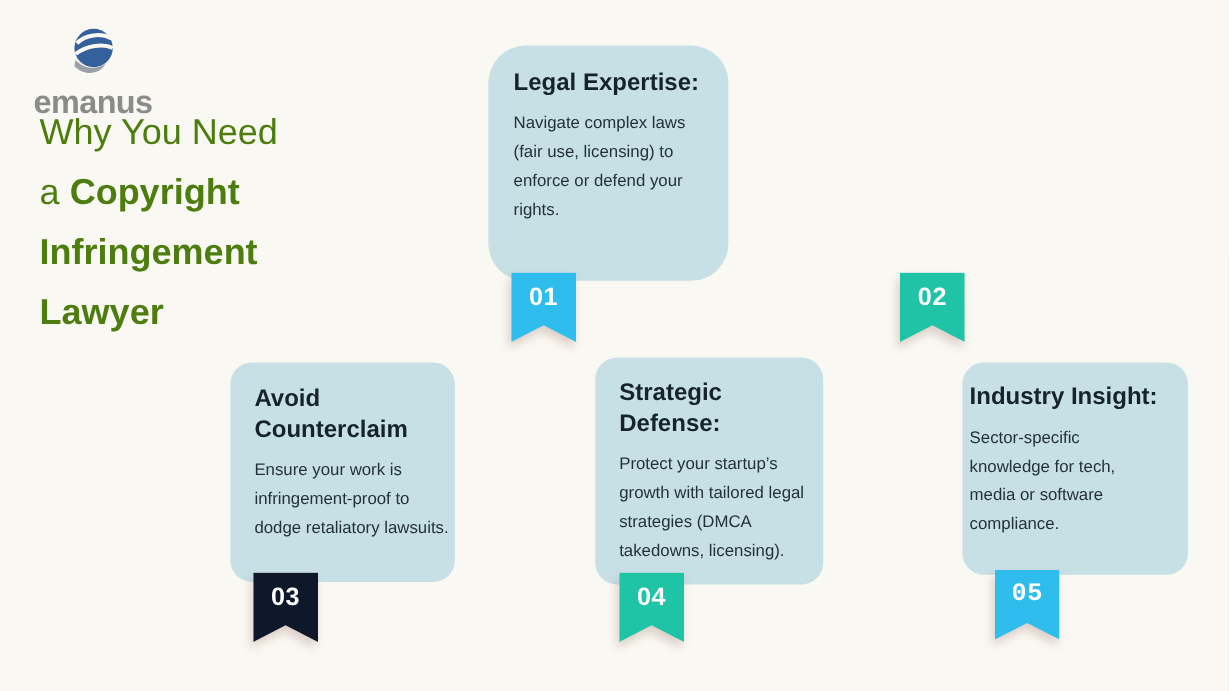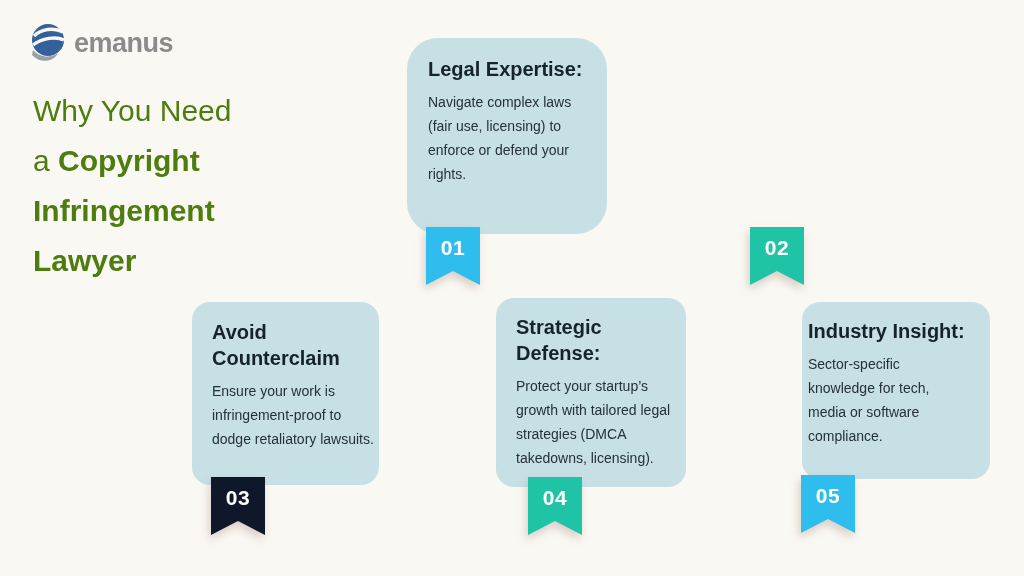--- a/index.html
+++ b/index.html
@@ -2,21 +2,21 @@
 <html><head>
 <meta charset="utf-8">
 <style>
   html,body{margin:0;padding:0;background:#e8e8e8;}
   .stage{
     position:relative;width:1024px;height:576px;background:#faf8f2;
     font-family:"Liberation Sans",sans-serif;overflow:hidden;
   }
 
   
-  .logo{position:absolute;left:28px;top:22px;display:flex;align-items:center;gap:6px;}
+  .logo{position:absolute;left:28px;top:22px;display:flex;align-items:center;gap:6px;flex-direction:column;}
   .brand{font-size:27px;font-weight:bold;color:#8b8b8b;letter-spacing:-0.5px;}
 
   
   .title{
     position:absolute;left:33px;top:86px;width:340px;
     font-size:30px;line-height:50px;font-weight:400;color:#4d7c0f;
   }
   .title .b{font-weight:bold;}
 
   
@@ -42,22 +42,22 @@
   .badge-wrap{position:absolute;filter:drop-shadow(-2px 5px 4px rgba(140,100,95,.28));margin-left:24px;}
   .badge{
     width:54px;height:58px;box-sizing:border-box;
     clip-path:polygon(0 0,100% 0,100% 100%,50% 76%,0 100%);
     display:flex;justify-content:center;align-items:flex-start;padding-top:9px;
     color:#ffffff;font-weight:bold;font-size:21px;letter-spacing:0.5px;
   }
   .b1{left:402px;top:227px;}
   .b2{left:726px;top:227px;}
   .b3{left:187px;top:477px;}
-  .b4{left:504px;top:477px;}
-  .b5{left:777px;top:475px;}
+  .b4{left:492px;top:477px;}
+  .b5{left:805px;top:475px;font-family:Liberation Mono, monospace;}
 </style>
 </head>
 <body>
 
 <div class="stage">
 
   <div class="logo">
     <svg width="40" height="42" viewBox="0 0 40 42" aria-hidden="true">
       <circle cx="20" cy="18" r="16" fill="#34619c"></circle>
       <path d="M6 14 C13 7 26 5 35 10" stroke="#faf8f2" stroke-width="3.4" fill="none"></path>

